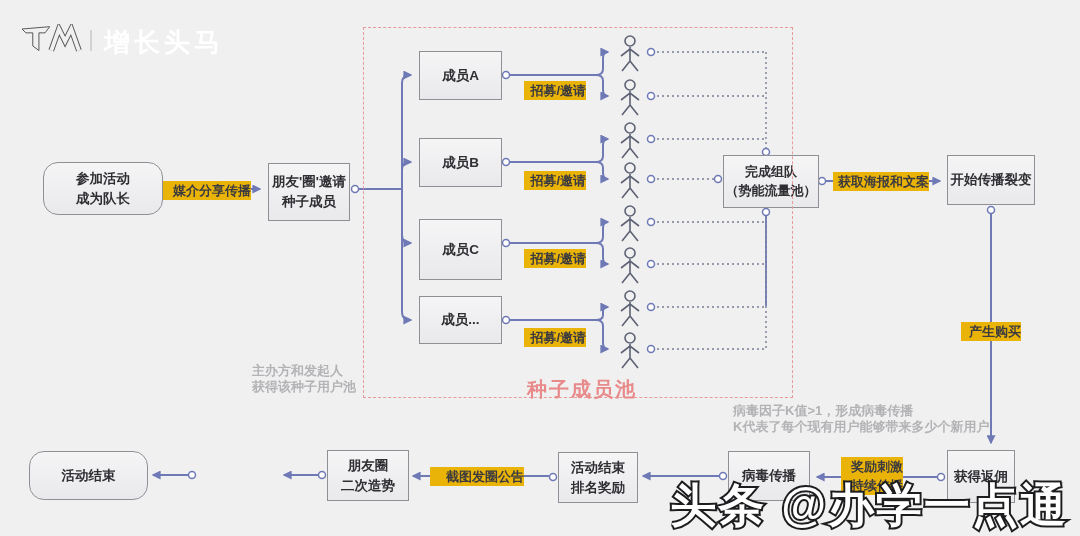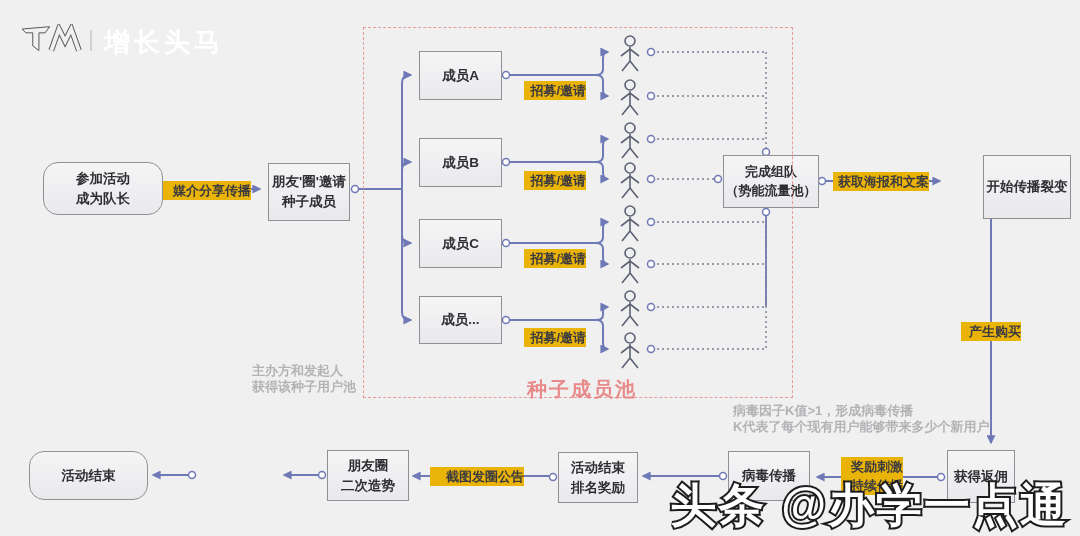--- a/index.html
+++ b/index.html
@@ -145,25 +145,25 @@
       <circle cx="192" cy="475" r="3.5"></circle>
     </g>
   </svg>
 
   <div class="node round" style="left:32px;top:162px;width:120px;height:53px;margin-left:11px;">参加活动
 成为队长</div>
   <div class="node" style="left:268px;top:163px;width:82px;height:58px;">朋友'圈'邀请
 种子成员</div>
   <div class="node" style="left:419px;top:51px;width:83px;height:49px;">成员A</div>
   <div class="node" style="left:419px;top:138px;width:83px;height:49px;text-align:right;">成员B</div>
-  <div class="node" style="left:419px;top:219px;width:83px;height:49px;">成员C</div>
+  <div class="node" style="left:419px;top:219px;width:83px;height:61px;">成员C</div>
   <div class="node" style="left:419px;top:296px;width:83px;height:48px;">成员...</div>
   <div class="node" style="left:723px;top:155px;width:96px;height:53px;font-size:13px;">完成组队
 （势能流量池）</div>
-  <div class="node" style="left:947px;top:155px;width:88px;height:64px;margin-left:36px;">开始传播裂变</div>
+  <div class="node" style="left:947px;top:155px;width:88px;height:50px;">开始传播裂变</div>
   <div class="node" style="left:947px;top:450px;width:68px;height:53px;">获得返佣</div>
   <div class="node" style="left:728px;top:451px;width:82px;height:50px;">病毒传播</div>
   <div class="node" style="left:558px;top:452px;width:80px;height:51px;">活动结束
 排名奖励</div>
   <div class="node" style="left:327px;top:450px;width:82px;height:51px;">朋友圈
 二次造势</div>
   <div class="node round" style="left:29px;top:451px;width:119px;height:49px;">活动结束</div>
 
   <div class="pool" style="left:363px;top:27px;width:430px;height:371px;"></div>
   <div class="pool-label" style="left:527px;top:376px;">种子成员池</div>

